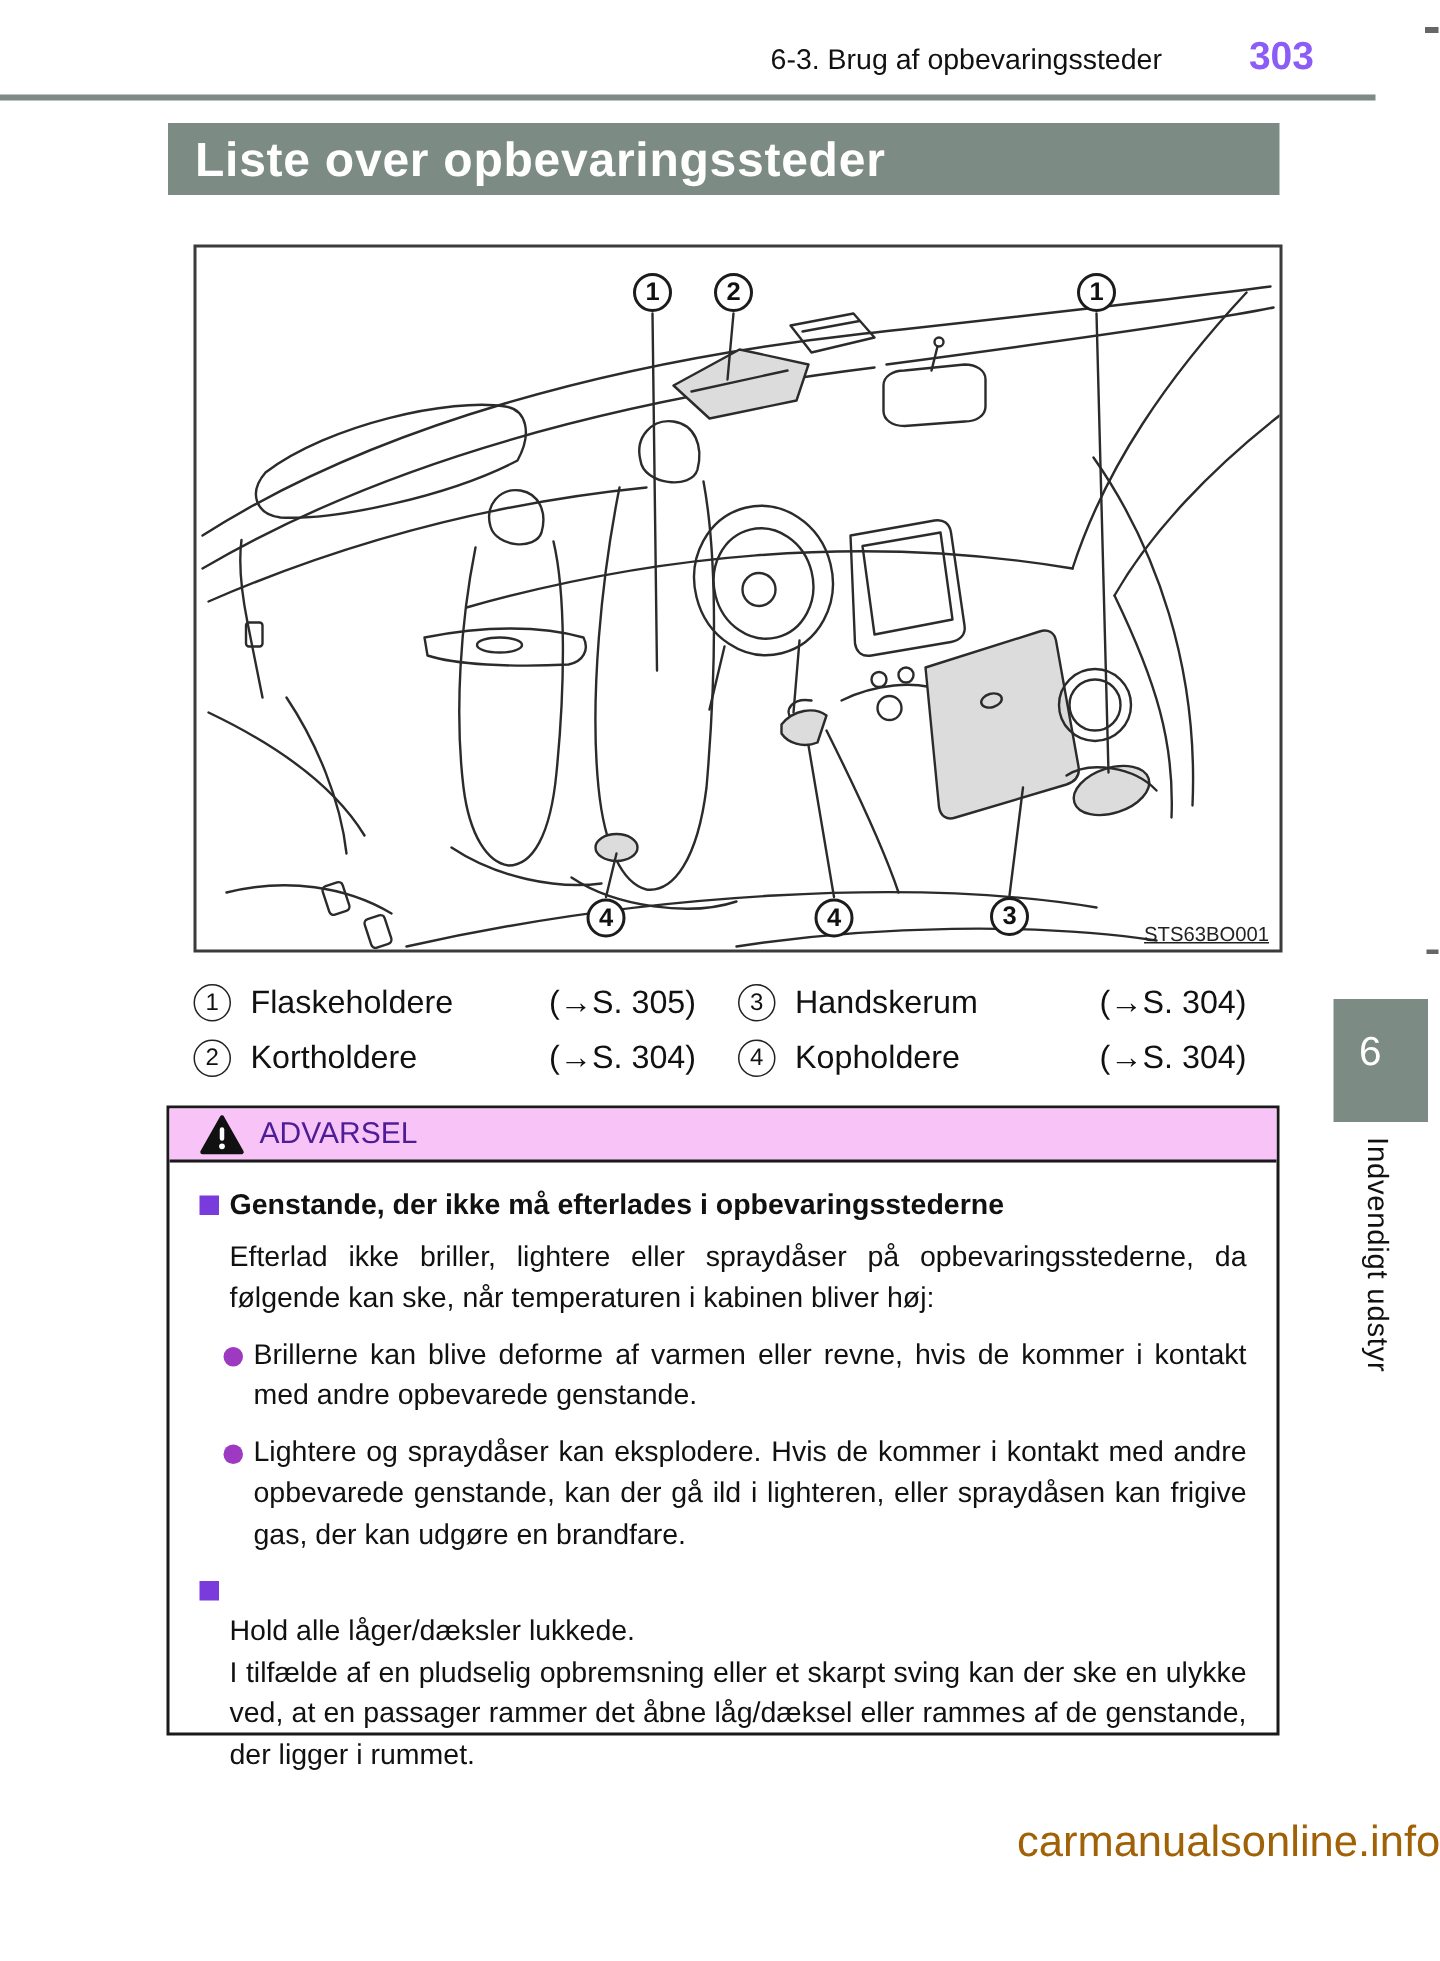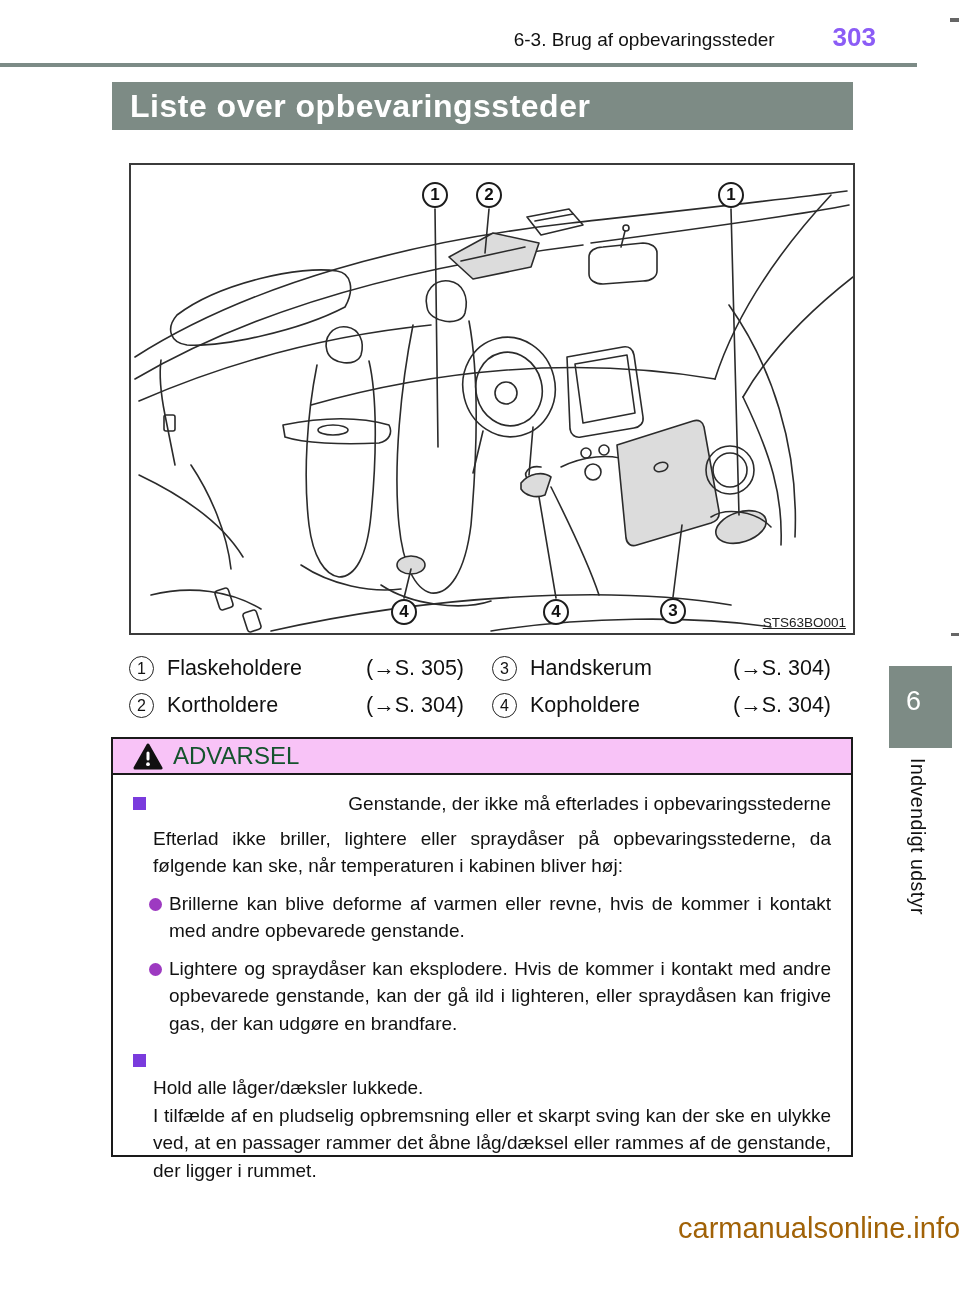--- a/index.html
+++ b/index.html
@@ -40,23 +40,23 @@
   .legend-item.c2{padding-right:24px;padding-left:-0px;}
   .legend-num{flex:0 0 auto;width:25px;height:25px;border:1.5px solid #222;border-radius:50%;
     display:flex;align-items:center;justify-content:center;font-size:16px;box-sizing:border-box;}
   .legend-ref{margin-left:auto;white-space:nowrap;}
 
   
   .warning-box{position:absolute;left:111px;top:737px;width:742px;height:420px;
     border:2px solid #1a1a1a;box-sizing:border-box;background:#fff;}
   .warning-head{height:36px;background:#f8c3f7;border-bottom:2px solid #1a1a1a;
     display:flex;align-items:center;gap:10px;padding-left:20px;box-sizing:border-box;}
-  .warning-head .wtitle{font-size:24px;color:#14532d;}
+  .warning-head .wtitle{font-size:20px;color:#4c1d95;}
   .warn-body{padding:15px 20px 10px 20px;font-size:19px;line-height:1.45;}
-  .warn-heading{display:flex;align-items:flex-start;gap:7px;font-weight:normal;margin:0 0 7px 0;justify-content:space-between;}
+  .warn-heading{display:flex;align-items:flex-start;gap:7px;font-weight:bold;margin:0 0 7px 0;}
   .marker{flex:0 0 auto;width:13px;height:13px;background:#7a3bdd;margin-top:7px;}
   .warn-text{margin:0 0 10px 20px;text-align:justify;}
   .warn-text p{margin:0;}
   .warn-bullet{display:flex;align-items:flex-start;gap:7px;margin:0 0 10px 16px;}
   .dot{flex:0 0 auto;width:13px;height:13px;border-radius:50%;background:#9d3ac1;margin-top:8px;}
   .warn-bullet .btext{text-align:justify;}
 
   
   .chapter-tab{position:absolute;left:889px;top:666px;width:63px;height:82px;background:#7d8b85;}
   .chapter-tab span{color:#fff;font-size:27px;position:absolute;left:17px;top:20px;}

